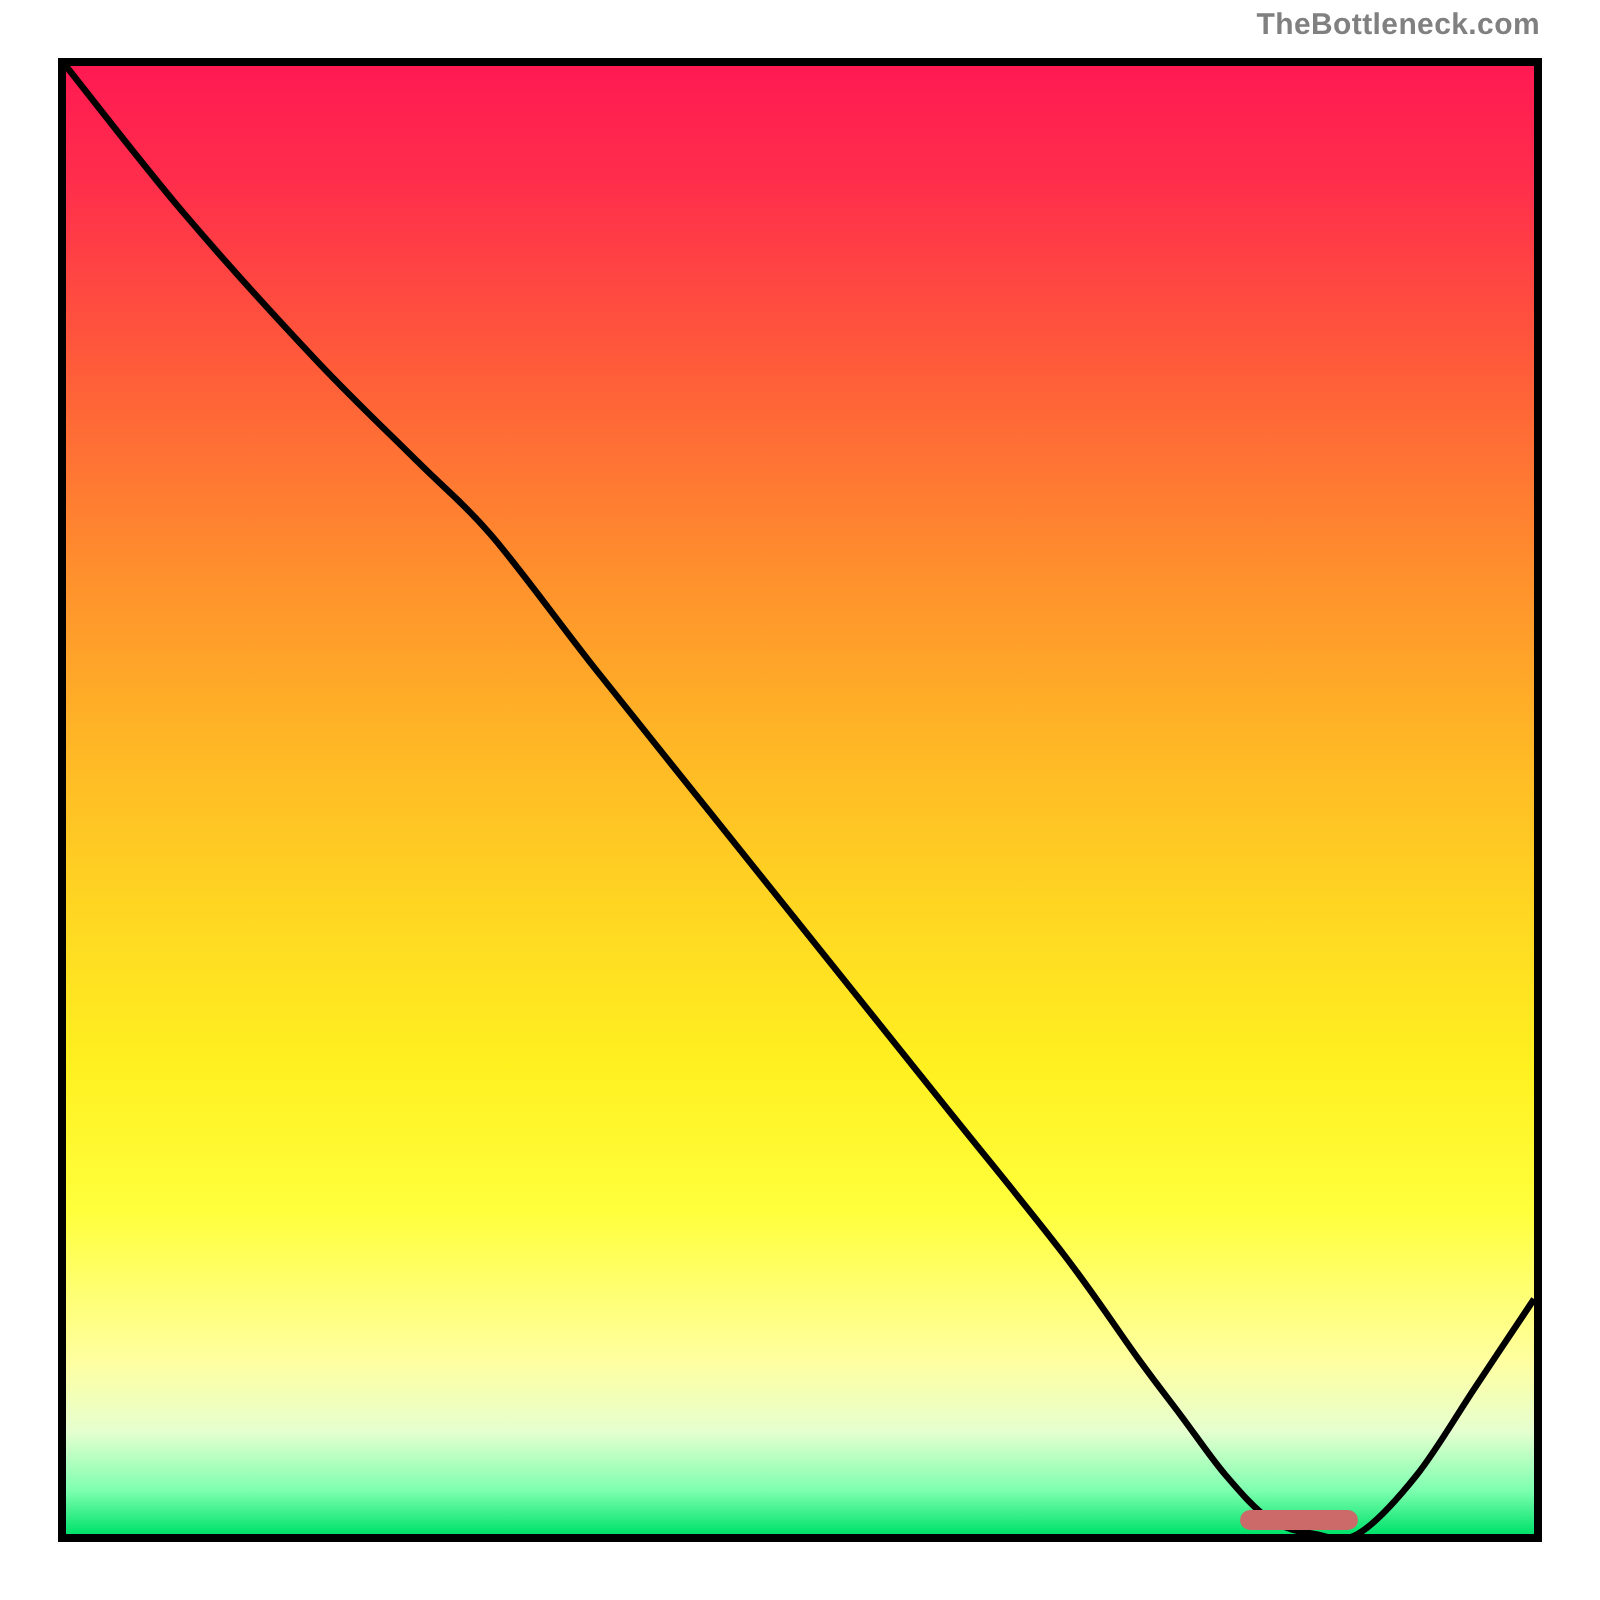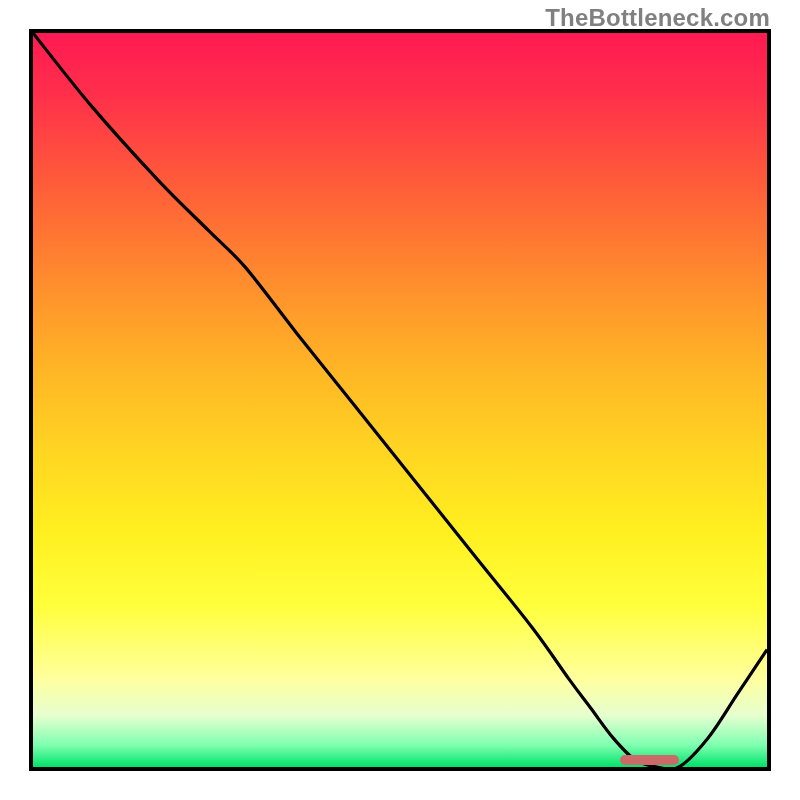--- a/index.html
+++ b/index.html
@@ -54,21 +54,21 @@
   .optimum-marker {
     position: absolute;
     height: 10px;
     border-radius: 5px;
     background: #cc6a6a;
   }
   .watermark {
     position: absolute;
     top: 4px;
     right: 30px;
-    font-size: 24px;
+    font-size: 15px;
     font-weight: 600;
     color: #808080;
     letter-spacing: 0.2px;
   }
 </style>
 </head>
 <body>
 
 <div class="figure">
 

